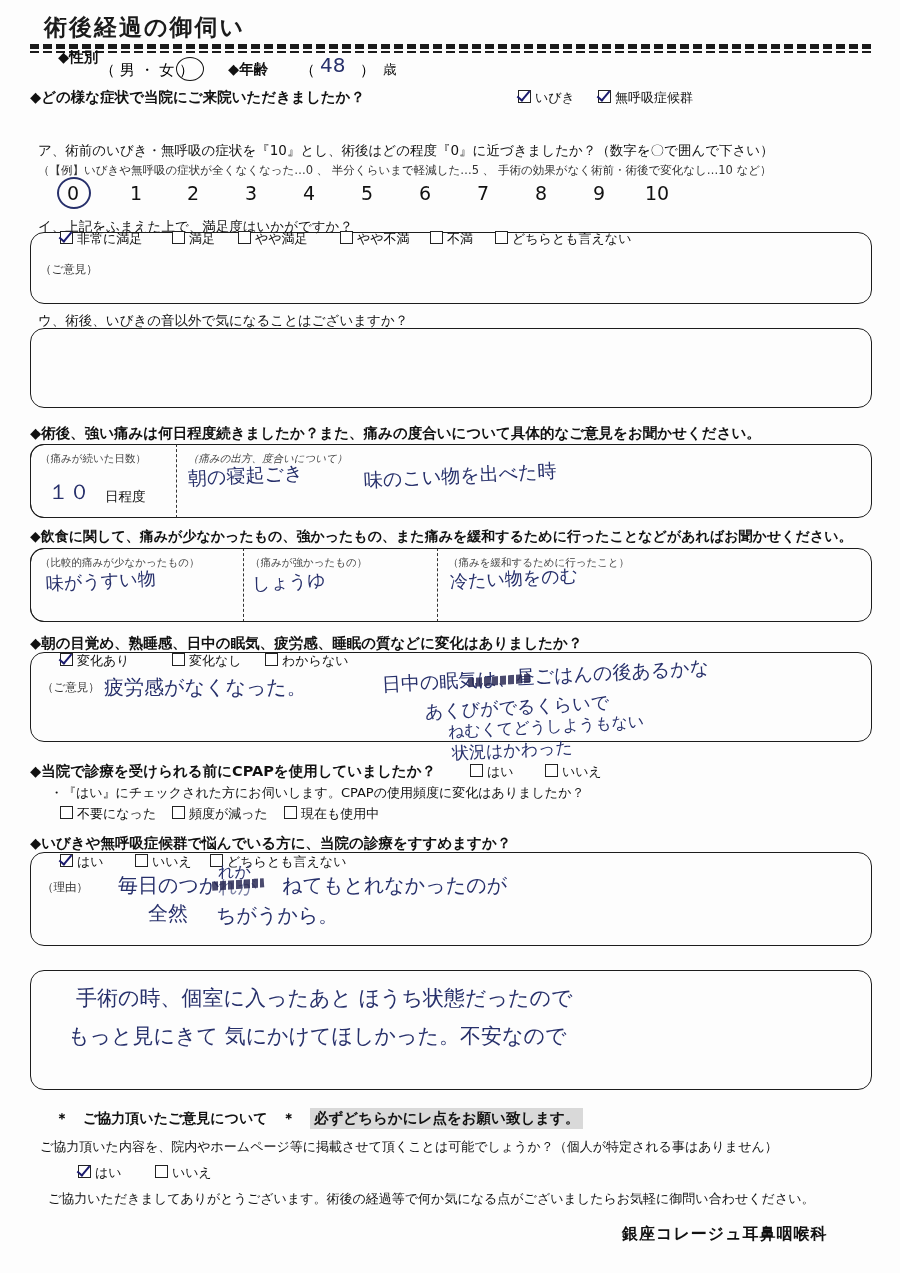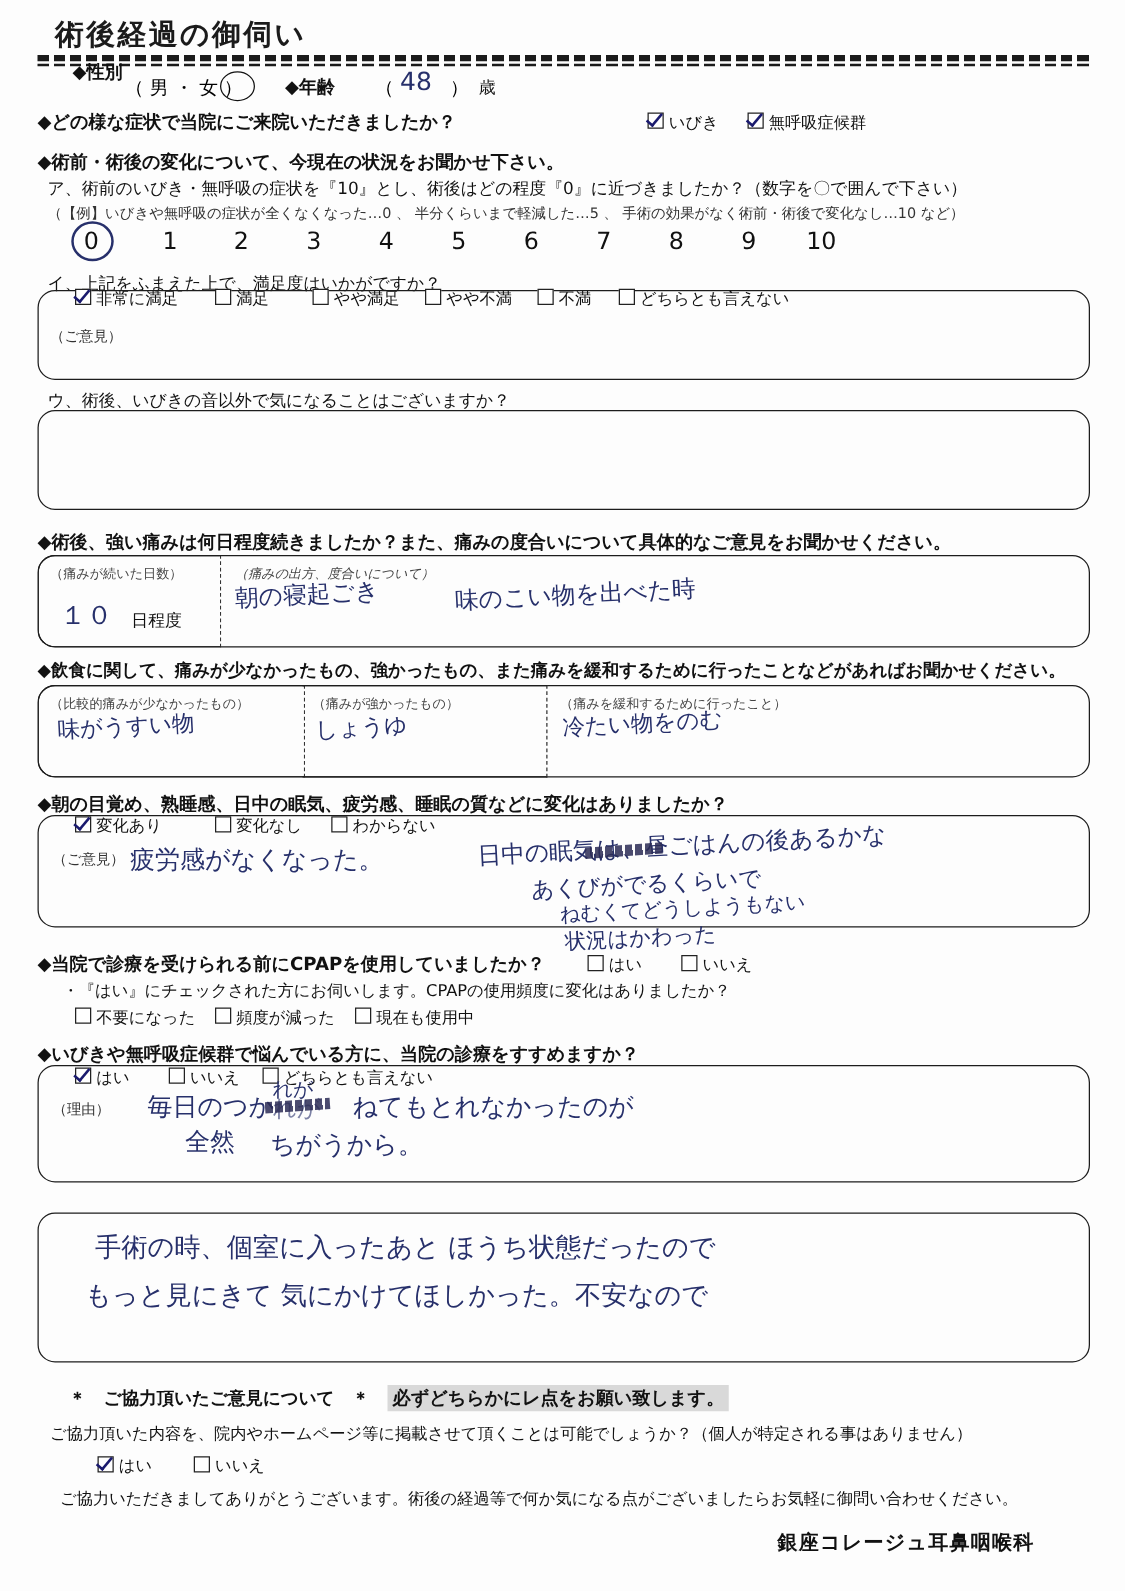--- a/index.html
+++ b/index.html
@@ -193,21 +193,20 @@
   <div class="sub" style="left:383px; top:61px;">歳</div>
 
   <div class="q" style="left:30px; top:88px;">◆どの様な症状で当院にご来院いただきましたか？</div>
   <div class="opt" style="left:518px; top:89px;">
     <span class="cb checked"></span><span>いびき</span>
   </div>
   <div class="opt" style="left:598px; top:89px;">
     <span class="cb checked"></span><span>無呼吸症候群</span>
   </div>
 
-  <div class="q" style="left:30px; top:120px;">◆術前・術後の変化について、今現在の状況をお聞かせ下さい。</div>
   <div class="sub" style="left:38px; top:142px;">ア、術前のいびき・無呼吸の症状を『10』とし、術後はどの程度『0』に近づきましたか？（数字を〇で囲んで下さい）</div>
   <div class="small" style="left:38px; top:163px;">（【例】いびきや無呼吸の症状が全くなくなった…0 、 半分くらいまで軽減した…5 、 手術の効果がなく術前・術後で変化なし…10 など）</div>
 
   <div class="scale-num" style="left:67px; top:182px;">0</div>
   <div class="scale-num" style="left:130px; top:182px;">1</div>
   <div class="scale-num" style="left:187px; top:182px;">2</div>
   <div class="scale-num" style="left:245px; top:182px;">3</div>
   <div class="scale-num" style="left:303px; top:182px;">4</div>
   <div class="scale-num" style="left:361px; top:182px;">5</div>
   <div class="scale-num" style="left:419px; top:182px;">6</div>
@@ -218,21 +217,21 @@
   <div class="circle-mark" style="left:57px; top:177px;"></div>
 
   <div class="sub" style="left:38px; top:218px;">イ、上記をふまえた上で、満足度はいかがですか？</div>
   <div class="box" style="left:30px; top:232px; width:840px; height:70px;"></div>
   <div class="opt" style="left:60px; top:230px;">
     <span class="cb checked"></span><span>非常に満足</span>
   </div>
   <div class="opt" style="left:172px; top:230px;">
     <span class="cb"></span><span>満足</span>
   </div>
-  <div class="opt" style="left:250px; top:230px;">
+  <div class="opt" style="left:238px; top:230px;">
     <span class="cb"></span><span>やや満足</span>
   </div>
   <div class="opt" style="left:340px; top:230px;">
     <span class="cb"></span><span>やや不満</span>
   </div>
   <div class="opt" style="left:430px; top:230px;">
     <span class="cb"></span><span>不満</span>
   </div>
   <div class="opt" style="left:495px; top:230px;">
     <span class="cb"></span><span>どちらとも言えない</span>

